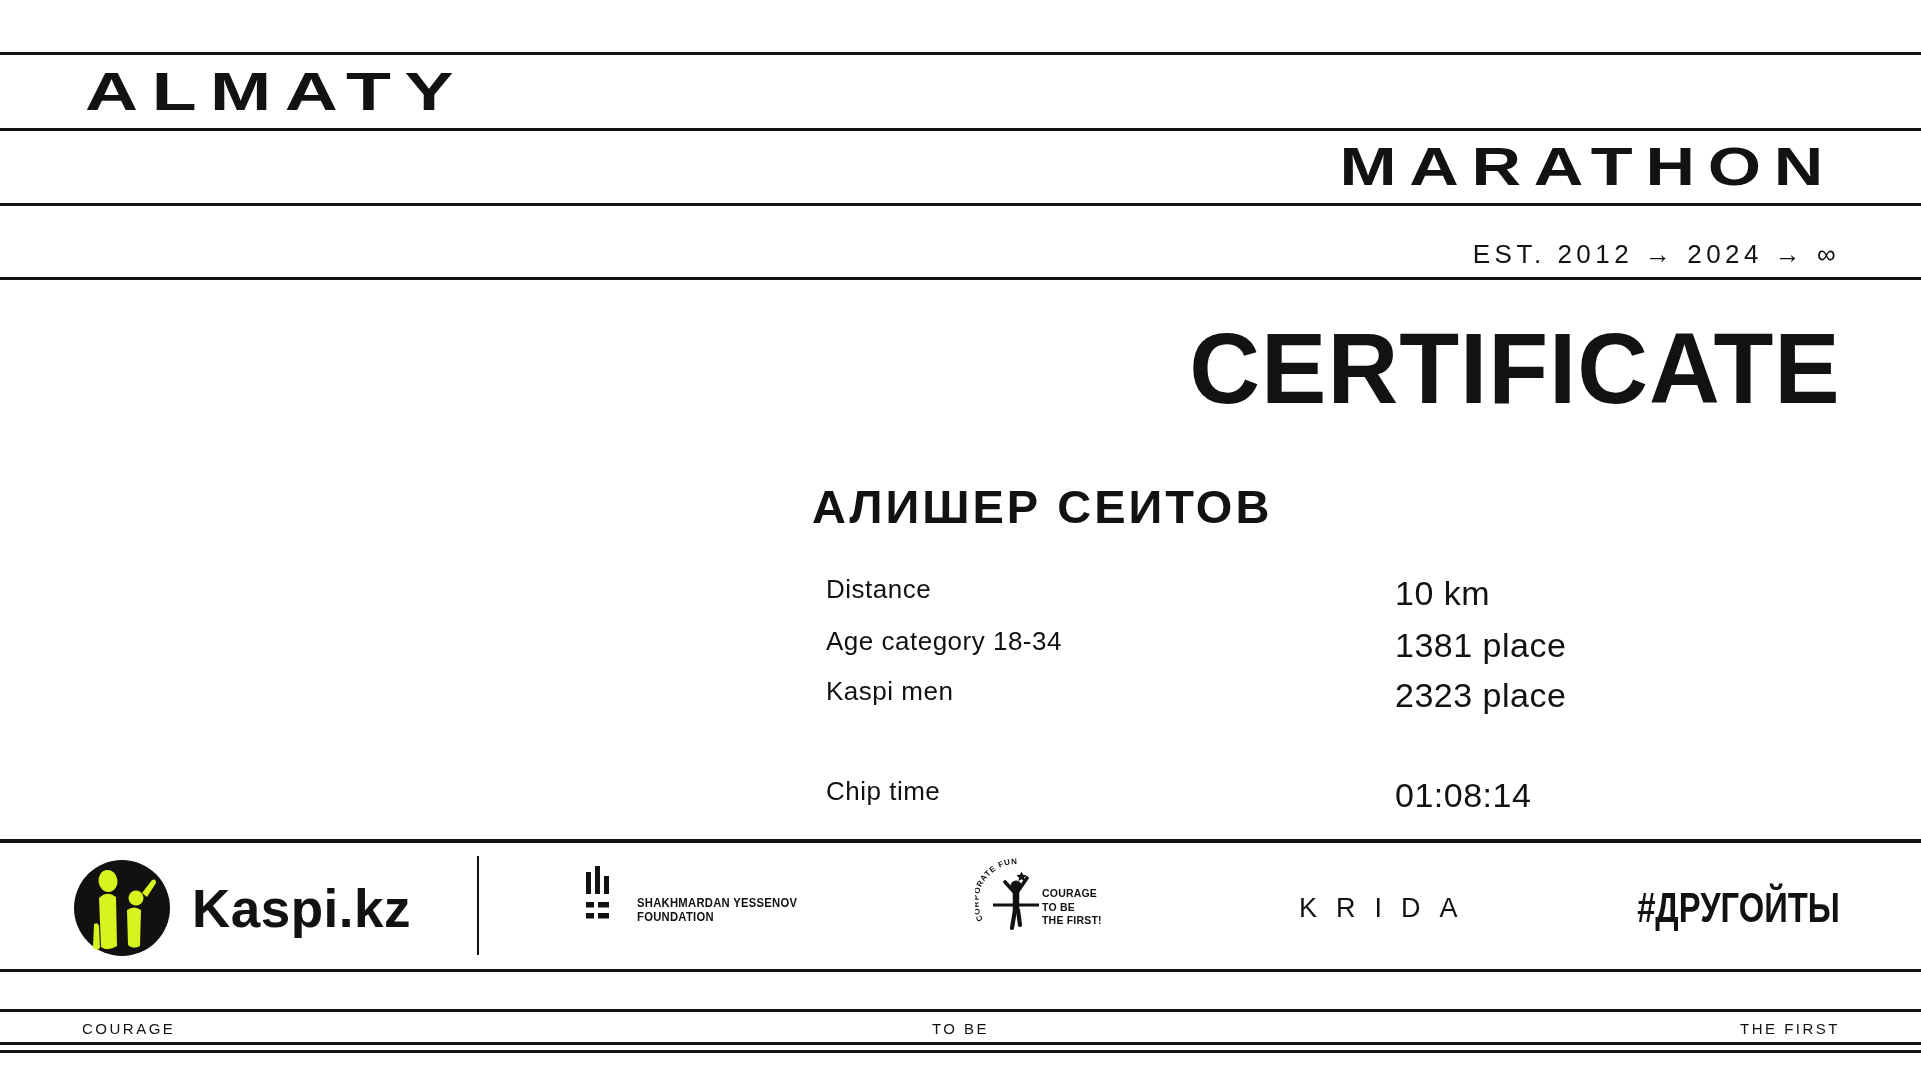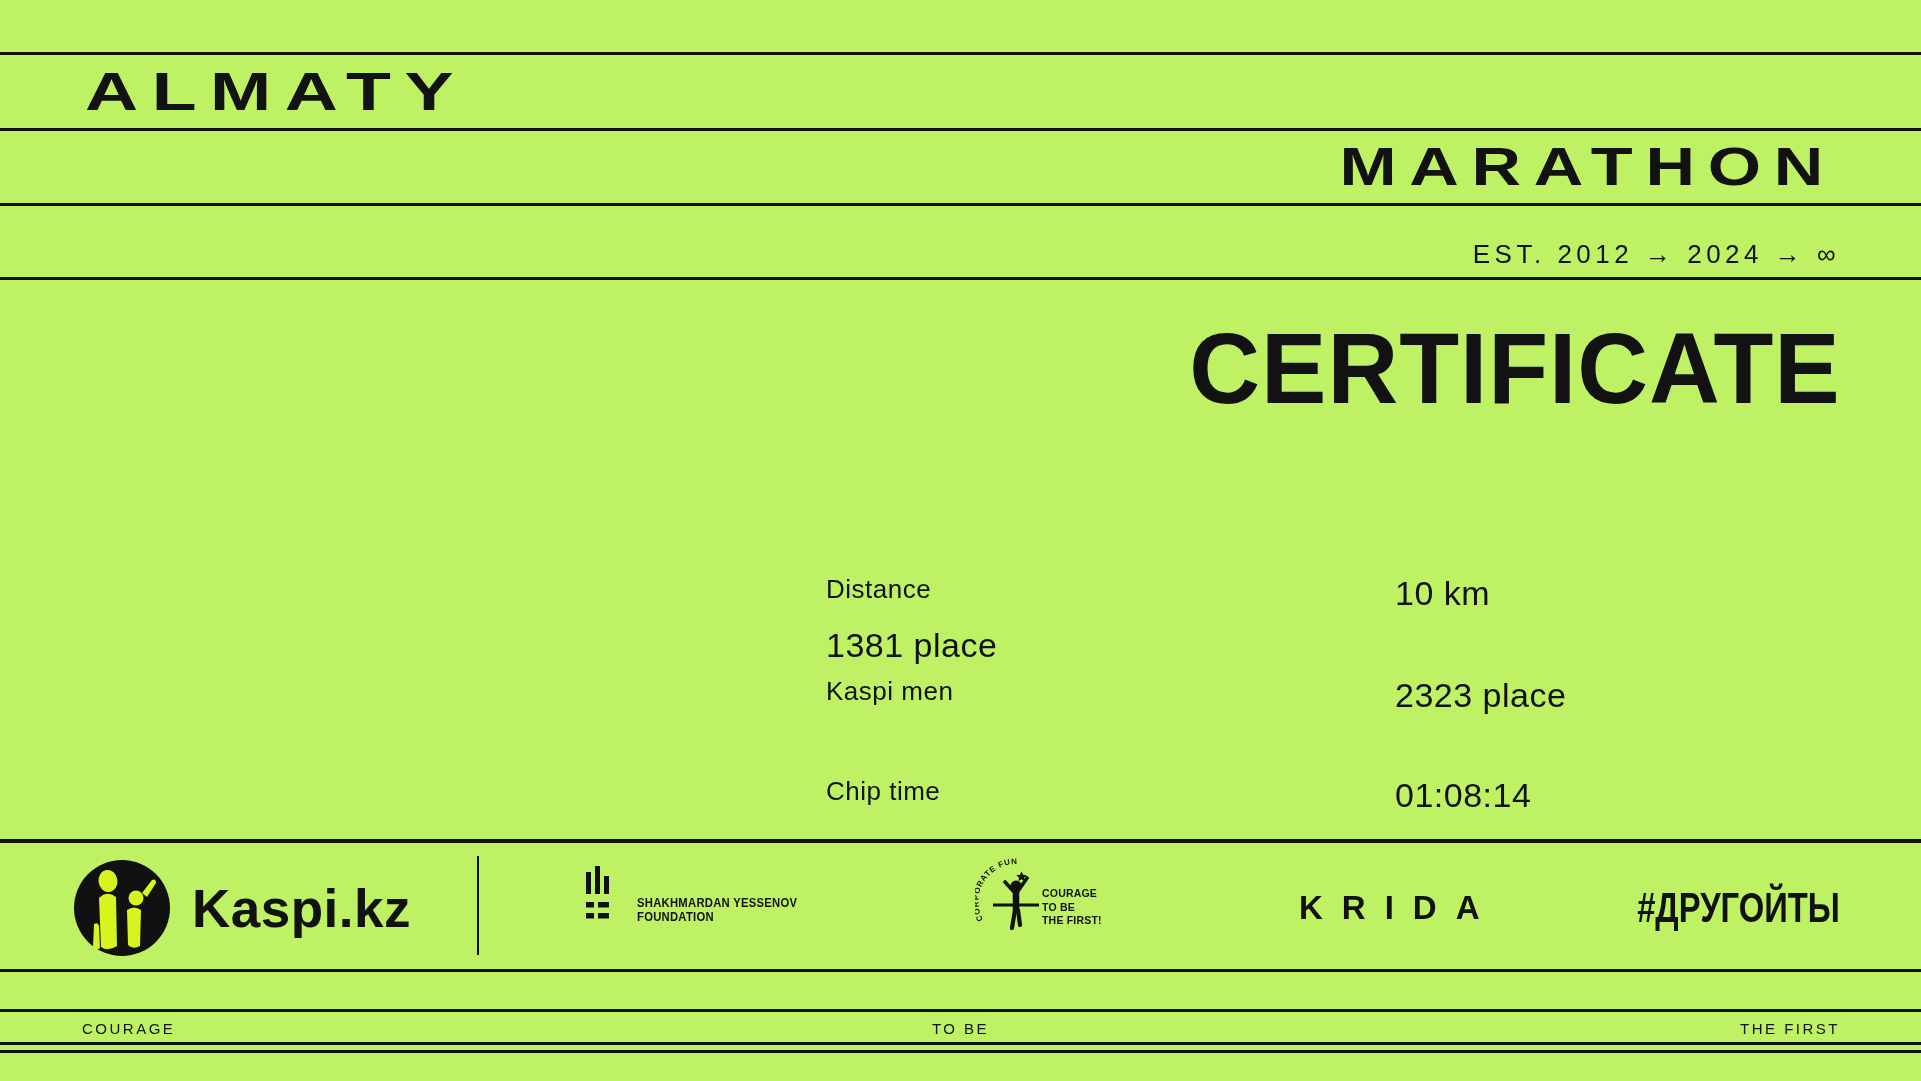--- a/index.html
+++ b/index.html
@@ -2,37 +2,37 @@
 <html><head>
 <meta charset="utf-8">
 <style>
   html,body{margin:0;padding:0;}
   body{
     width:1921px;height:1081px;overflow:hidden;
     background:#d7f41e;
     font-family:"Liberation Sans", sans-serif;
     color:#121212;
   }
-  .canvas{position:relative;width:1921px;height:1081px;background:#bef264;}
+  .canvas{position:relative;width:1921px;height:1081px;background:#ffffff;}
   .line{position:absolute;left:0;right:0;height:3px;background:#111;}
   .vline{position:absolute;width:2px;background:#111;}
   .txt{position:absolute;transform:translateY(-50%);white-space:nowrap;color:#121212;}
   .brand{font-weight:700;font-size:54px;letter-spacing:10px;}
   .brand.left{transform-origin:left center;transform:translateY(-50%) scaleX(1.36);}
   .brand.right{transform-origin:right center;transform:translateY(-50%) scaleX(1.27);}
   .est{font-size:26px;letter-spacing:4.5px;font-weight:400;margin-top:12px;}
   .cert-title{font-weight:700;font-size:100px;letter-spacing:1px;transform-origin:right center;transform:translateY(-50%) scaleX(0.98);}
   .athlete{font-weight:700;font-size:47px;letter-spacing:3px;}
   .row{position:absolute;left:812px;right:0;transform:translateY(-50%);display:flex;margin-left:14px;}
   .row .lbl{display:inline-block;width:569px;font-size:26px;letter-spacing:0.5px;}
   .row .val{display:inline-block;font-size:34px;letter-spacing:0.5px;}
   .kaspi-word{font-weight:700;font-size:53px;letter-spacing:0.5px;}
   .yess-text{font-weight:700;font-size:12.5px;line-height:13.5px;letter-spacing:0.3px;transform-origin:left center;transform:translateY(-50%) scaleX(0.9);}
   .cf-text{font-weight:700;font-size:10.5px;line-height:13.5px;letter-spacing:0.2px;}
-  .krida{font-weight:700;font-size:33px;letter-spacing:19px;}
+  .krida{font-weight:400;font-size:27px;letter-spacing:19px;}
   .hashtag{font-weight:700;font-size:42px;transform-origin:right center;transform:translateY(-50%) scaleX(0.78);}
   .slogan{font-size:15px;letter-spacing:2.5px;font-weight:400;}
   .center-x{left:50%;transform:translate(-50%,-50%);}
 </style>
 </head>
 <body>
 
 <div class="canvas">
 
   <div class="line" style="top:52px"></div>
@@ -46,26 +46,28 @@
   <div class="line" style="top:1050px"></div>
 
   <div class="txt brand left" style="left:85px;top:91px">ALMATY</div>
 
   <div class="txt brand right" style="right:85px;top:166px">MARATHON</div>
 
   <div class="txt est" style="right:81px;top:242px">EST. 2012 → 2024 → ∞</div>
 
   <div class="txt cert-title" style="right:80px;top:368px">CERTIFICATE</div>
 
+  <div class="txt athlete" style="left:812px;top:506px">АЛИШЕР СЕИТОВ</div>
 
   <div class="row" style="top:593px">
     <span class="lbl">Distance</span>
     <span class="val">10 km</span>
   </div>
   <div class="row" style="top:645px">
+    <span class="lbl">Age category 18-34</span>
     <span class="val">1381 place</span>
   </div>
   <div class="row" style="top:695px">
     <span class="lbl">Kaspi men</span>
     <span class="val">2323 place</span>
   </div>
   <div class="row" style="top:795px">
     <span class="lbl">Chip time</span>
     <span class="val">01:08:14</span>
   </div>

